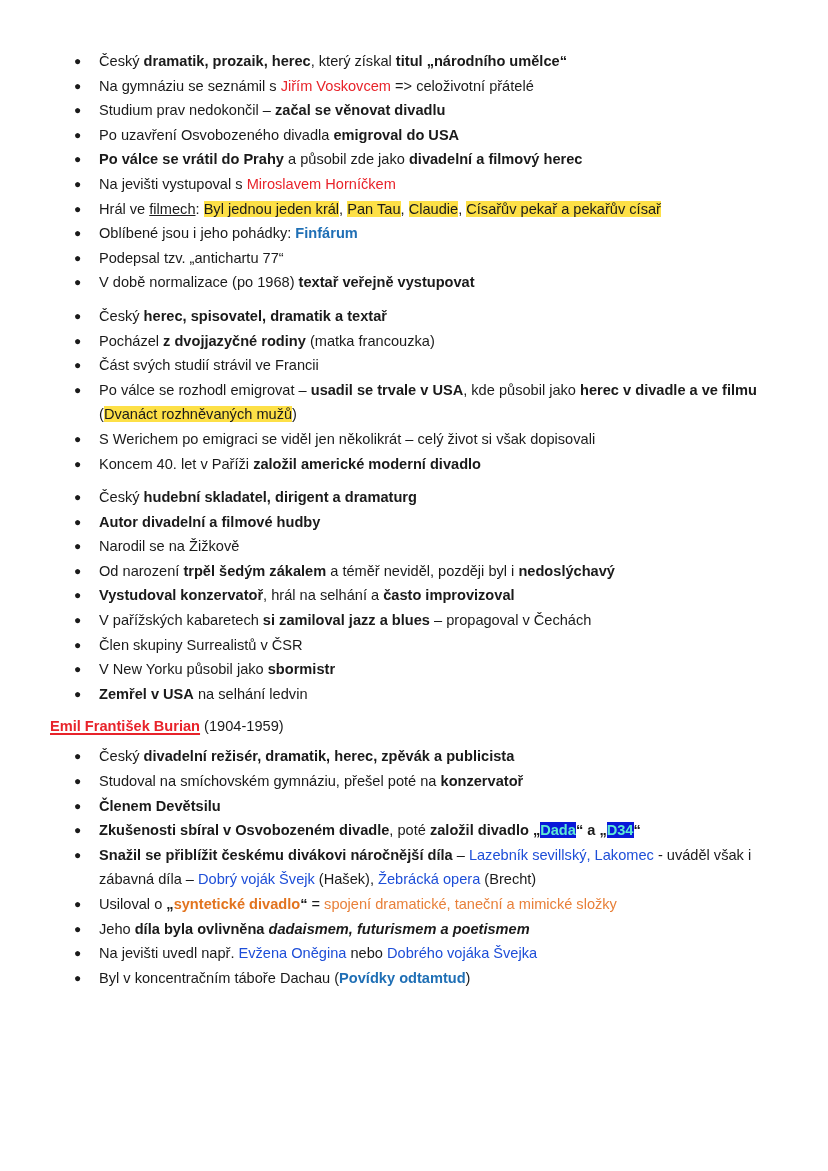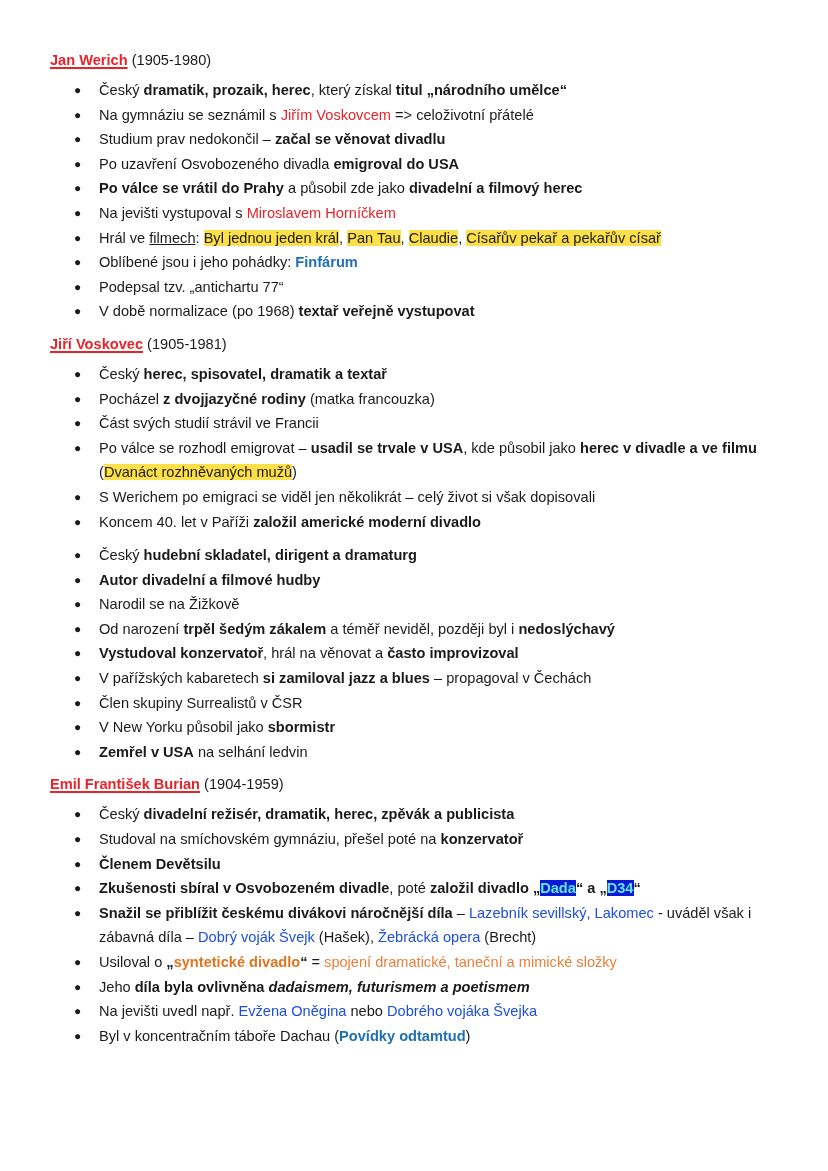--- a/index.html
+++ b/index.html
@@ -23,48 +23,46 @@
   .blue-bold { color: #1f6fb5; font-weight: bold; text-align: center; }
   .orange { color: #e8803a; }
   .orange-bold { color: #e2741f; font-weight: bold; }
   .hl-green { background: #fde047; }
   .hl-blue { background: #0a18d9; color: #5eead4; }
 </style>
 </head>
 <body>
 
 <div class="page" id="page">
-    <div class="section-heading"><span class="person-name">Jan Werich</span> <span class="years">(1905-1980)</span></div>
     <ul>
       <li><span class="bullet">●</span><span>Český </span><span class="b">dramatik, prozaik, herec</span><span>, který získal </span><span class="b">titul „národního umělce“</span></li>
       <li><span class="bullet">●</span><span>Na gymnáziu se seznámil s </span><span class="red">Jiřím Voskovcem</span><span> =&gt; celoživotní přátelé</span></li>
       <li><span class="bullet">●</span><span>Studium prav nedokončil – </span><span class="b">začal se věnovat divadlu</span></li>
       <li><span class="bullet">●</span><span>Po uzavření Osvobozeného divadla </span><span class="b">emigroval do USA</span></li>
       <li><span class="bullet">●</span><span class="b">Po válce se vrátil do Prahy</span><span> a působil zde jako </span><span class="b">divadelní a filmový herec</span></li>
       <li><span class="bullet">●</span><span>Na jevišti vystupoval s </span><span class="red">Miroslavem Horníčkem</span></li>
       <li><span class="bullet">●</span><span>Hrál ve </span><span class="u">filmech</span><span>: </span><span class="hl-green">Byl jednou jeden král</span><span>, </span><span class="hl-green">Pan Tau</span><span>, </span><span class="hl-green">Claudie</span><span>, </span><span class="hl-green">Císařův pekař a pekařův císař</span></li>
       <li><span class="bullet">●</span><span>Oblíbené jsou i jeho pohádky: </span><span class="blue-bold">Finfárum</span></li>
       <li><span class="bullet">●</span><span>Podepsal tzv. „antichartu 77“</span></li>
       <li><span class="bullet">●</span><span>V době normalizace (po 1968) </span><span class="b">textař veřejně vystupovat</span></li>
     </ul>
-    <div class="section-heading"><span class="person-name">Jiří Voskovec</span> <span class="years">(1905-1981)</span></div>
     <ul>
       <li><span class="bullet">●</span><span>Český </span><span class="b">herec, spisovatel, dramatik a textař</span></li>
       <li><span class="bullet">●</span><span>Pocházel </span><span class="b">z dvojjazyčné rodiny</span><span> (matka francouzka)</span></li>
       <li><span class="bullet">●</span><span>Část svých studií strávil ve Francii</span></li>
       <li><span class="bullet">●</span><span>Po válce se rozhodl emigrovat – </span><span class="b">usadil se trvale v USA</span><span>, kde působil jako </span><span class="b">herec v divadle a ve filmu</span><span> (</span><span class="hl-green">Dvanáct rozhněvaných mužů</span><span>)</span></li>
       <li><span class="bullet">●</span><span>S Werichem po emigraci se viděl jen několikrát – celý život si však dopisovali</span></li>
       <li><span class="bullet">●</span><span>Koncem 40. let v Paříži </span><span class="b">založil americké moderní divadlo</span></li>
     </ul>
     <ul>
       <li><span class="bullet">●</span><span>Český </span><span class="b">hudební skladatel, dirigent a dramaturg</span></li>
       <li><span class="bullet">●</span><span class="b">Autor divadelní a filmové hudby</span></li>
       <li><span class="bullet">●</span><span>Narodil se na Žižkově</span></li>
       <li><span class="bullet">●</span><span>Od narození </span><span class="b">trpěl šedým zákalem</span><span> a téměř neviděl, později byl i </span><span class="b">nedoslýchavý</span></li>
-      <li><span class="bullet">●</span><span class="b">Vystudoval konzervatoř</span><span>, hrál na věnovat a </span><span class="b">často improvizoval</span></li>
+      <li><span class="bullet">●</span><span class="b">Vystudoval konzervatoř</span><span>, hrál na selhání a </span><span class="b">často improvizoval</span></li>
       <li><span class="bullet">●</span><span>V pařížských kabaretech </span><span class="b">si zamiloval jazz a blues</span><span> – propagoval v Čechách</span></li>
       <li><span class="bullet">●</span><span>Člen skupiny Surrealistů v ČSR</span></li>
       <li><span class="bullet">●</span><span>V New Yorku působil jako </span><span class="b">sbormistr</span></li>
       <li><span class="bullet">●</span><span class="b">Zemřel v USA</span><span> na selhání ledvin</span></li>
     </ul>
     <div class="section-heading"><span class="person-name">Emil František Burian</span> <span class="years">(1904-1959)</span></div>
     <ul>
       <li><span class="bullet">●</span><span>Český </span><span class="b">divadelní režisér, dramatik, herec, zpěvák a publicista</span></li>
       <li><span class="bullet">●</span><span>Studoval na smíchovském gymnáziu, přešel poté na </span><span class="b">konzervatoř</span></li>
       <li><span class="bullet">●</span><span class="b">Členem Devětsilu</span></li>

